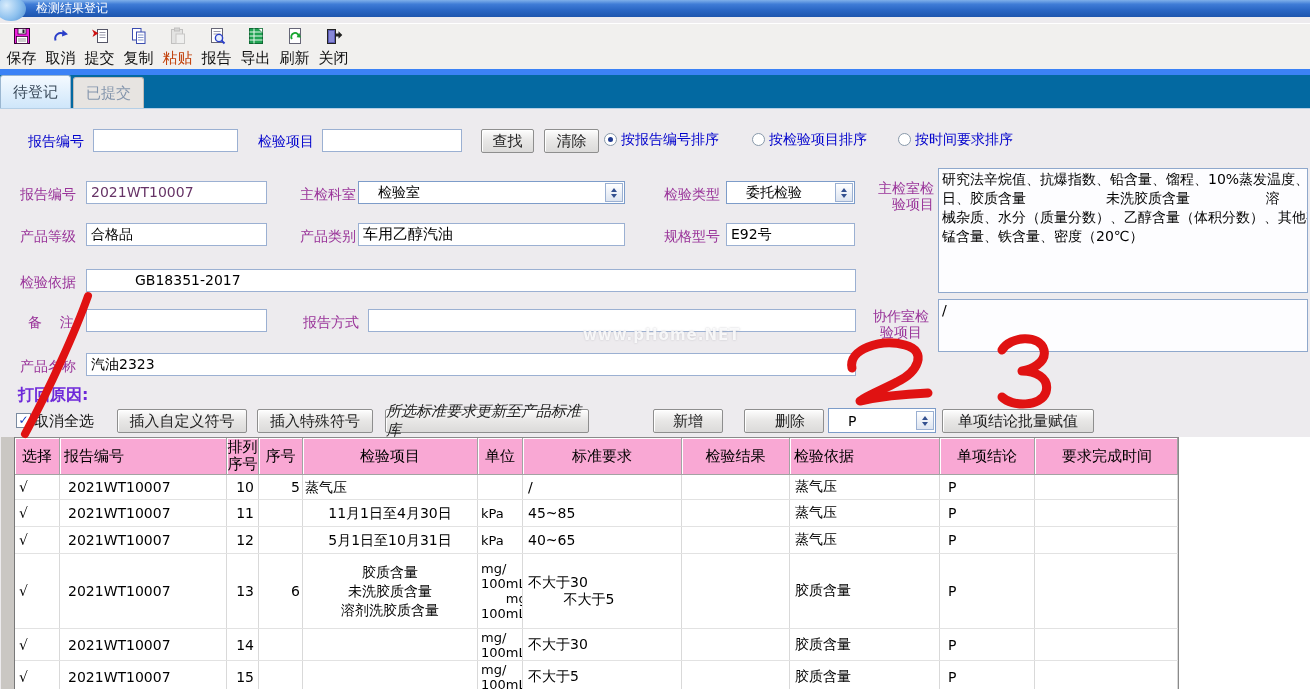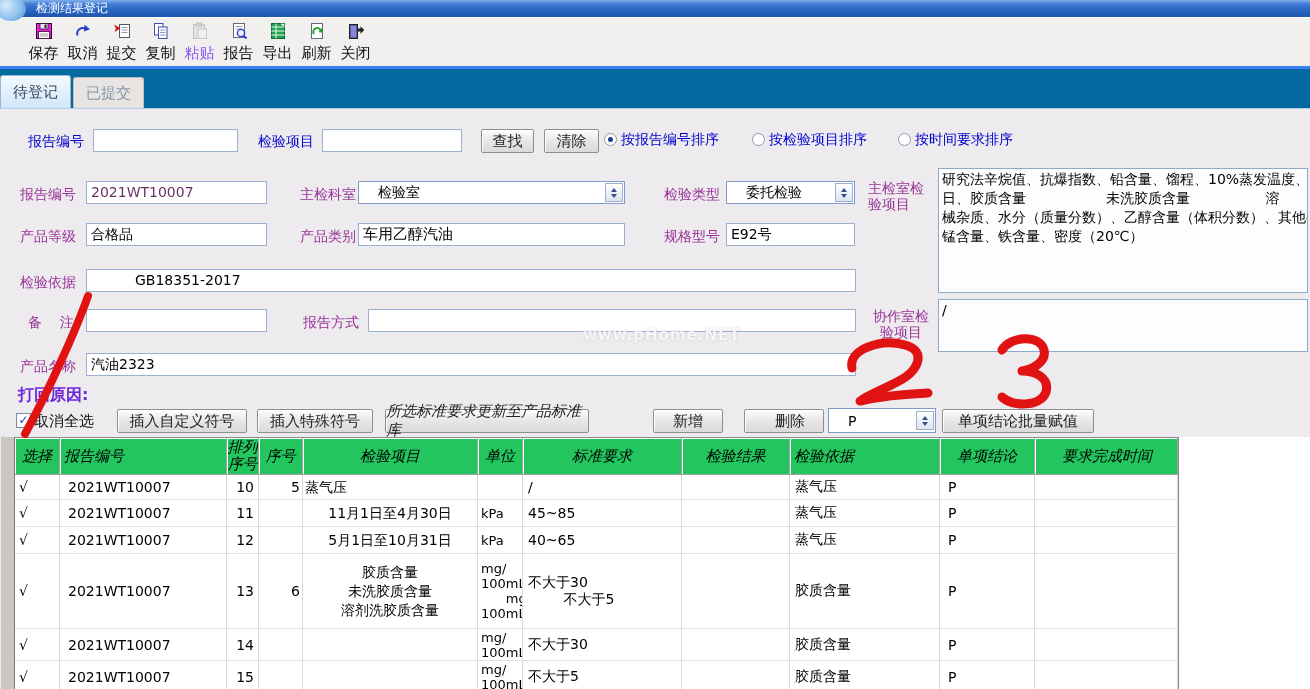--- a/index.html
+++ b/index.html
@@ -6,26 +6,26 @@
     font-family:"DejaVu Sans","Liberation Sans",sans-serif;background:#edebee;}
   .abs{position:absolute;}
   
   .titlebar{left:0;top:0;width:1310px;height:17px;
     background:linear-gradient(180deg,#7fb0ea 0%,#3f7cd6 25%,#2a66c4 60%,#1e55ae 100%);
     color:#fff;font-size:12px;line-height:17px;z-index:5;}
   .titlebar .ttext{position:absolute;left:36px;top:0;}
   .logo{position:absolute;left:-4px;top:-3px;width:30px;height:24px;border-radius:50%;
     background:radial-gradient(circle at 35% 35%,#d8ecfc,#8cc0ee 55%,#4f8cd0);z-index:6;}
   
-  .toolbar{left:0;top:17px;width:1310px;height:52px;background:#f1f0ee;
-    border-bottom:3px solid #3b82f6;box-shadow:inset 0 1px 0 #fff;z-index:4;
-    display:flex;align-items:center;padding-left:24px;box-sizing:border-box;}
+  .toolbar{left:0;top:23px;width:1310px;height:52px;background:#f1f0ee;
+    border-bottom:6px solid #3b82f6;box-shadow:inset 0 1px 0 #fff;z-index:4;
+    display:flex;align-items:center;padding-left:2px;box-sizing:border-box;}
   .tbtn{width:39px;height:48px;display:flex;flex-direction:column;align-items:center;justify-content:center;}
   .tbtn .tlabel{font-size:15px;color:#111;line-height:17px;}
-  .tbtn.disabled .tlabel{color:#8b5cf6;}
+  .tbtn.disabled .tlabel{color:#c2410c;}
   .tbtn.disabled svg{opacity:.55;filter:grayscale(1);}
   
   .tabbar{left:0;top:69px;width:1310px;height:39px;background:#0369a1;
     border-bottom:1px solid #b5cfe6;display:flex;align-items:flex-end;z-index:3;}
   .tab{height:30px;display:flex;align-items:center;justify-content:center;
     font-size:15px;border:1px solid #9ab6d0;border-bottom:none;border-radius:3px 3px 0 0;
     padding:0 12px;margin-right:2px;}
   .tab.active{background:linear-gradient(180deg,#f4faff,#cfe6fa);color:#3a4a5a;height:32px;}
   .tab.inactive{background:#e7e4e1;border-color:#c0bcb8;color:#8596ad;}
   
@@ -59,23 +59,23 @@
     border-radius:50%;background:#203a90;}
   .ritem{display:flex;align-items:center;gap:4px;}
   
   .gridstrip{left:1px;top:437px;width:13px;height:252px;background:#cac7c3;border-right:1px solid #787878;}
   .grid{left:15px;top:437px;width:1163px;height:252px;background:#fff;overflow:hidden;
     border-top:1px solid #8a8a8a;}
   .gr{display:flex;background:#fff;border-bottom:1px solid #e2e2e2;}
   .gh{display:flex;}
   .gc{display:flex;align-items:center;border-right:1px solid #d9d9d9;overflow:hidden;
     font-size:14px;color:#000;box-sizing:border-box;height:100%;}
-  .gh .gc{justify-content:center;text-align:center;background:#22c55e;
+  .gh .gc{justify-content:center;text-align:center;background:#f9a8d4;
     border-right:1px solid #a3a3a3;border-bottom:1px solid #a3a3a3;
-    box-shadow:inset 1px 1px 0 #fff;font-size:15px;white-space:pre;line-height:17px;font-style:italic;}
+    box-shadow:inset 1px 1px 0 #fff;font-size:15px;white-space:pre;line-height:17px;}
   .c0{width:45px;padding-left:4px;}
   .c1{width:167px;padding-left:8px;}
   .c2{width:32px;justify-content:flex-end;padding-right:4px;}
   .c3{width:44px;justify-content:flex-end;padding-right:2px;}
   .c4{width:175px;justify-content:center;text-align:center;white-space:pre;line-height:19px;}
   .c4.ta-l{justify-content:flex-start;text-align:left;padding-left:2px;}
   .c5{width:45px;padding-left:3px;white-space:pre;font-size:13px;line-height:15px;}
   .c6{width:159px;padding-left:5px;white-space:pre;line-height:17px;}
   .c7{width:108px;}
   .c8{width:150px;padding-left:5px;}
@@ -225,21 +225,21 @@
 
 <span class="abs lblp" style="left:664px;top:186px;">检验类型</span>
 <div class="abs combo" style="left:726px;top:181px;width:129px;height:23px;">
   <span class="cval">委托检验</span>
   <span class="spin">
       <i class="up"></i>
       <i class="dn"></i>
     </span>
 </div>
 
-<span class="abs lblp pre" style="left:868px;top:180px;width:66px;text-align:left;">主检室检
+<span class="abs lblp pre" style="left:868px;top:180px;width:66px;text-align:right;">主检室检
 验项目</span>
 <div class="abs tarea" style="left:938px;top:168px;width:370px;height:125px;">研究法辛烷值、抗爆指数、铅含量、馏程、10%蒸发温度、50%蒸
 日、胶质含量                  未洗胶质含量                 溶
 械杂质、水分（质量分数）、乙醇含量（体积分数）、其他有机
 锰含量、铁含量、密度（20℃）</div>
 
 <span class="abs lblp" style="left:20px;top:228px;">产品等级</span>
 <div class="abs field" style="left:86px;top:223px;width:181px;height:23px;">合格品</div>
 
 <span class="abs lblp" style="left:300px;top:228px;">产品类别</span>

